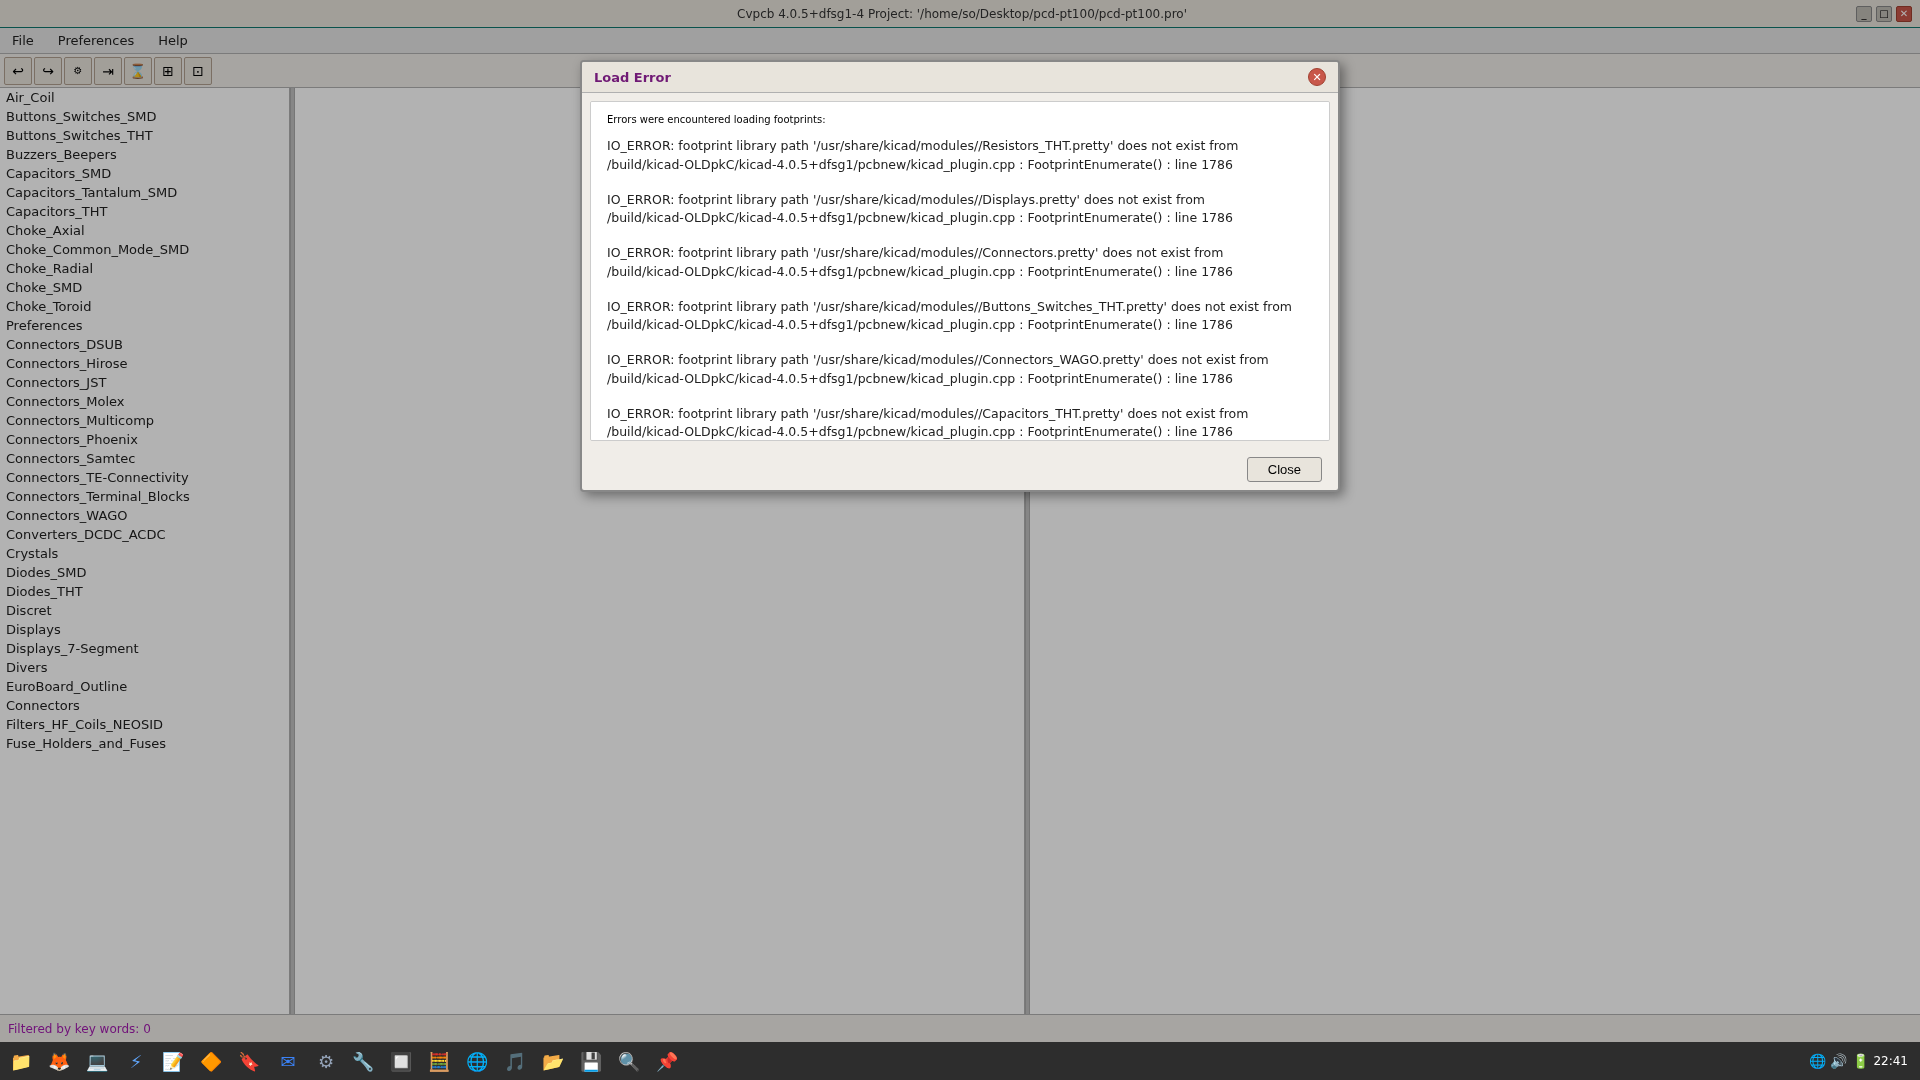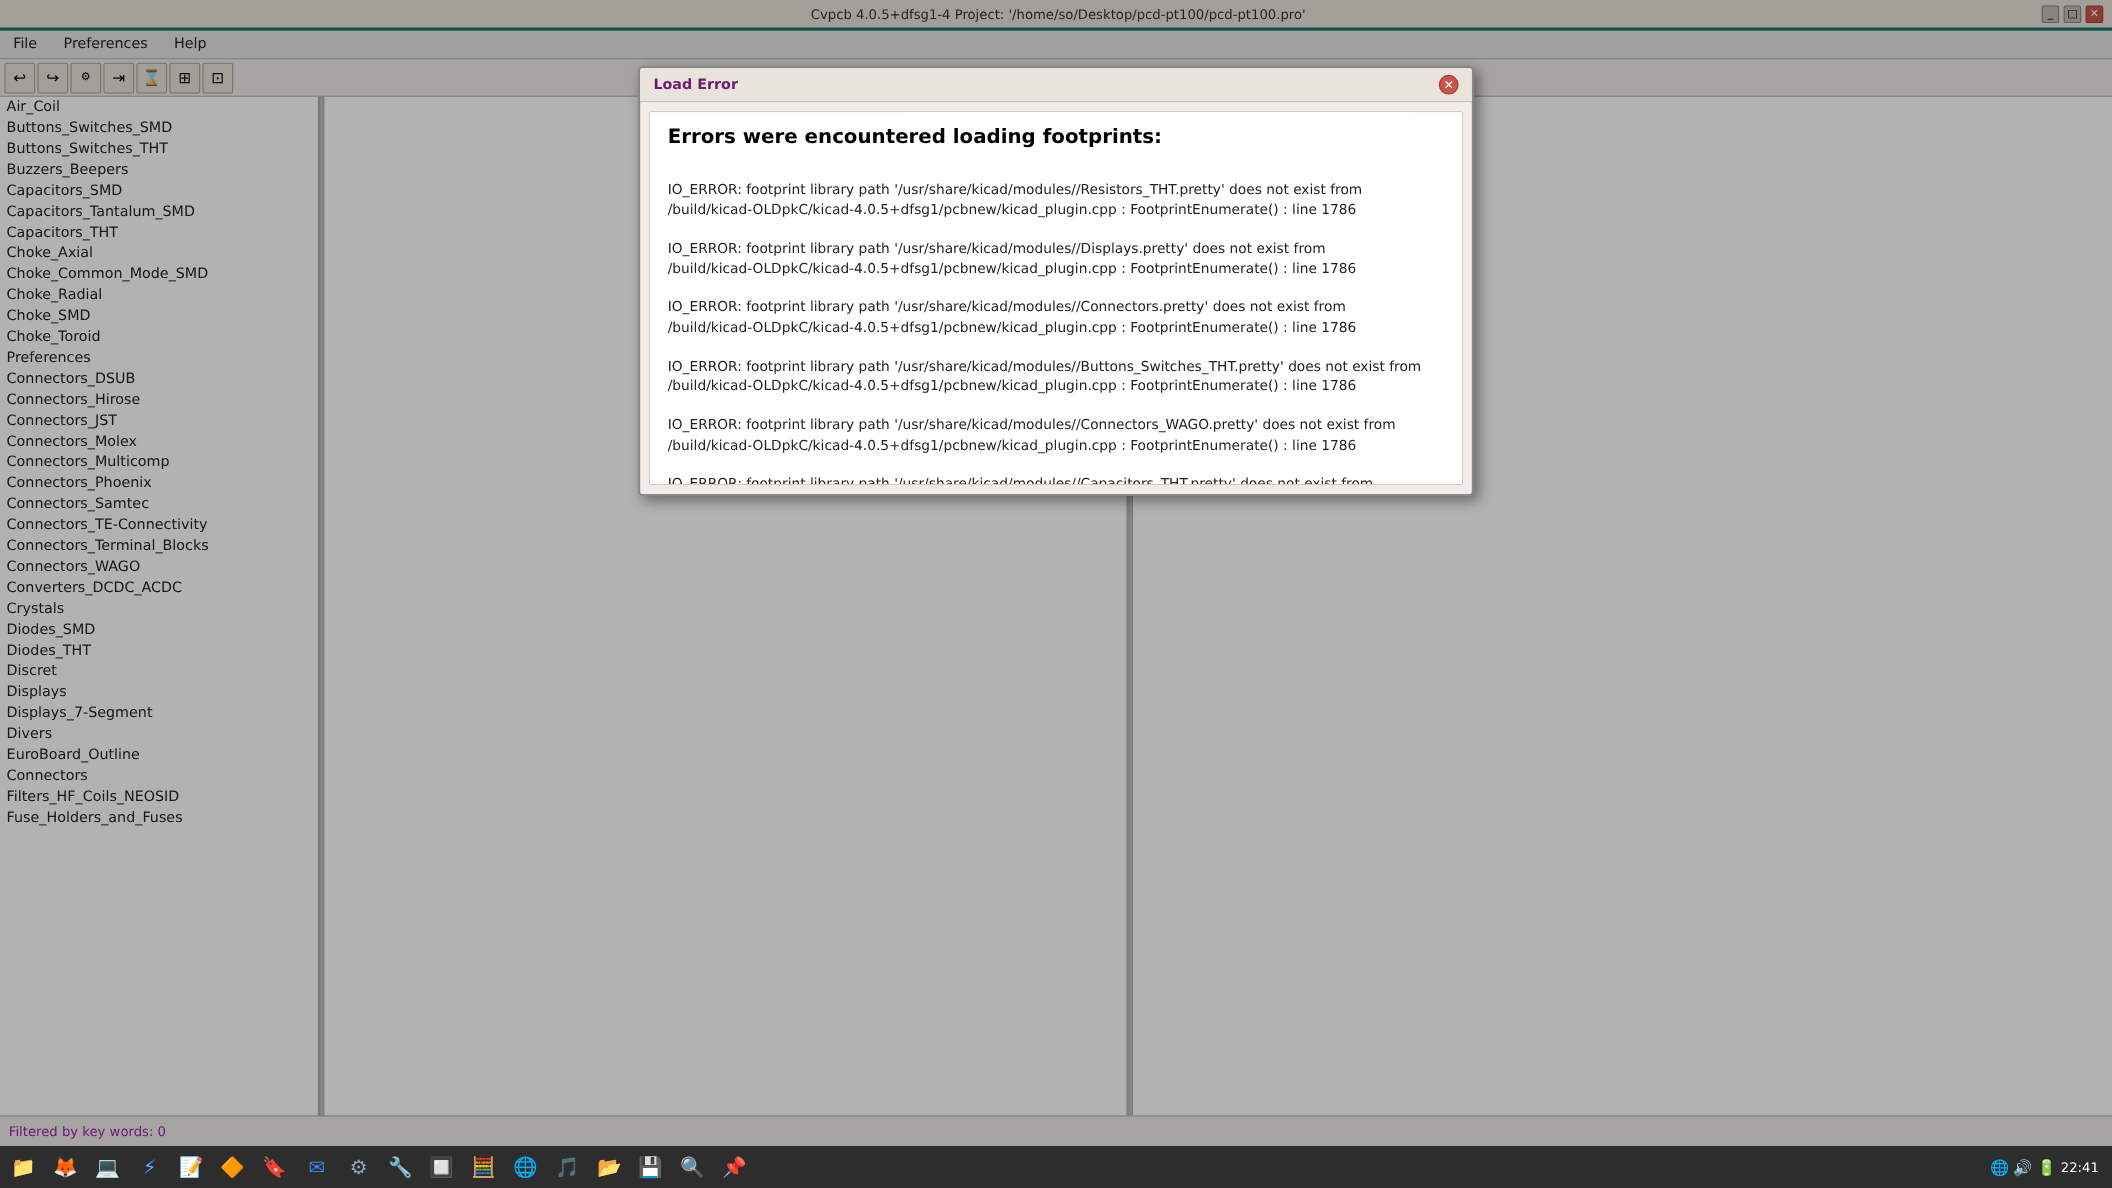--- a/index.html
+++ b/index.html
@@ -13,21 +13,21 @@
       position: relative;
     }
 
     
     .title-bar {
       height: 28px;
       background: #e8e4dc;
       display: flex;
       align-items: center;
       justify-content: space-between;
-      border-bottom: 3px solid #0f766e;
+      border-bottom: 1px solid #0f766e;
       padding: 0 8px;
     }
     .title-bar-title {
       font-size: 12px;
       color: #333;
       flex: 1;
       text-align: center;
     }
     .title-bar-controls {
       display: flex;
@@ -197,23 +197,23 @@
       padding: 12px 16px;
       background: white;
       margin: 8px;
       border: 1px solid #ccc;
       border-radius: 2px;
       height: 340px;
       overflow-y: auto;
       font-size: 12.5px;
     }
     .dialog-body-title {
-      font-weight: bold;
-      margin-bottom: 28px;
-      font-size: 18px;
+      font-weight: normal;
+      margin-bottom: 12px;
+      font-size: 10px;
     }
     .error-entry {
       margin-bottom: 16px;
       color: #222;
       line-height: 1.5;
     }
     .error-entry:last-child {
       margin-bottom: 0;
     }
     .dialog-footer {
@@ -374,20 +374,23 @@
           <div class="error-entry" style="white-space: pre-wrap;">IO_ERROR: footprint library path '/usr/share/kicad/modules//Connectors.pretty' does not exist from
 /build/kicad-OLDpkC/kicad-4.0.5+dfsg1/pcbnew/kicad_plugin.cpp : FootprintEnumerate() : line 1786</div>
           <div class="error-entry" style="white-space: pre-wrap;">IO_ERROR: footprint library path '/usr/share/kicad/modules//Buttons_Switches_THT.pretty' does not exist from
 /build/kicad-OLDpkC/kicad-4.0.5+dfsg1/pcbnew/kicad_plugin.cpp : FootprintEnumerate() : line 1786</div>
           <div class="error-entry" style="white-space: pre-wrap;">IO_ERROR: footprint library path '/usr/share/kicad/modules//Connectors_WAGO.pretty' does not exist from
 /build/kicad-OLDpkC/kicad-4.0.5+dfsg1/pcbnew/kicad_plugin.cpp : FootprintEnumerate() : line 1786</div>
           <div class="error-entry" style="white-space: pre-wrap;">IO_ERROR: footprint library path '/usr/share/kicad/modules//Capacitors_THT.pretty' does not exist from
 /build/kicad-OLDpkC/kicad-4.0.5+dfsg1/pcbnew/kicad_plugin.cpp : FootprintEnumerate() : line 1786</div>
         </div>
     </div>
+    <div class="dialog-footer">
+      <button class="dialog-close-button">Close</button>
+    </div>
   </div>
 </div>
 
 <div class="taskbar">
   <div class="taskbar-item" style="color:#f9c23c;">📁</div>
   <div class="taskbar-item" style="color:#f97316;">🦊</div>
   <div class="taskbar-item" style="color:#22c55e;">💻</div>
   <div class="taskbar-item" style="color:#60a5fa;">⚡</div>
   <div class="taskbar-item" style="color:#e2e8f0;">📝</div>
   <div class="taskbar-item" style="color:#f97316;">🔶</div>

